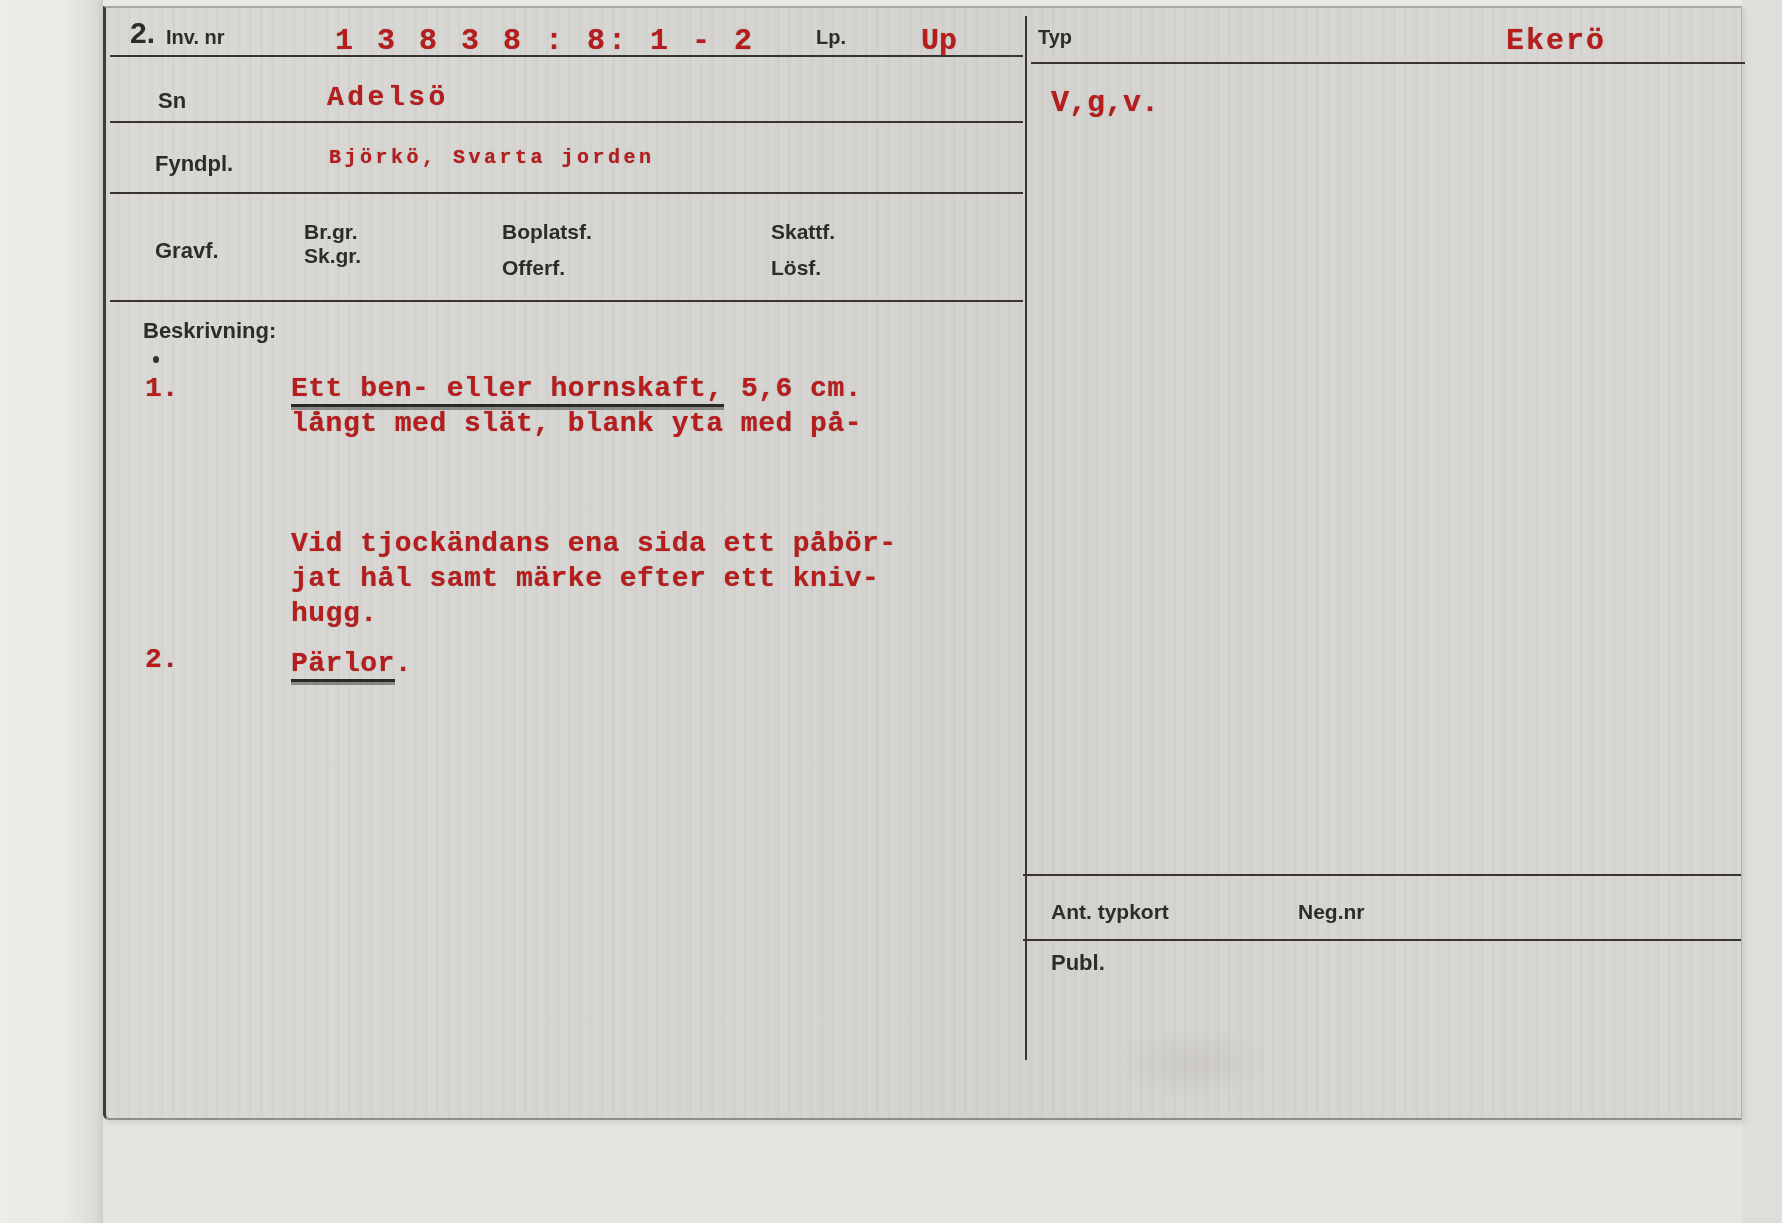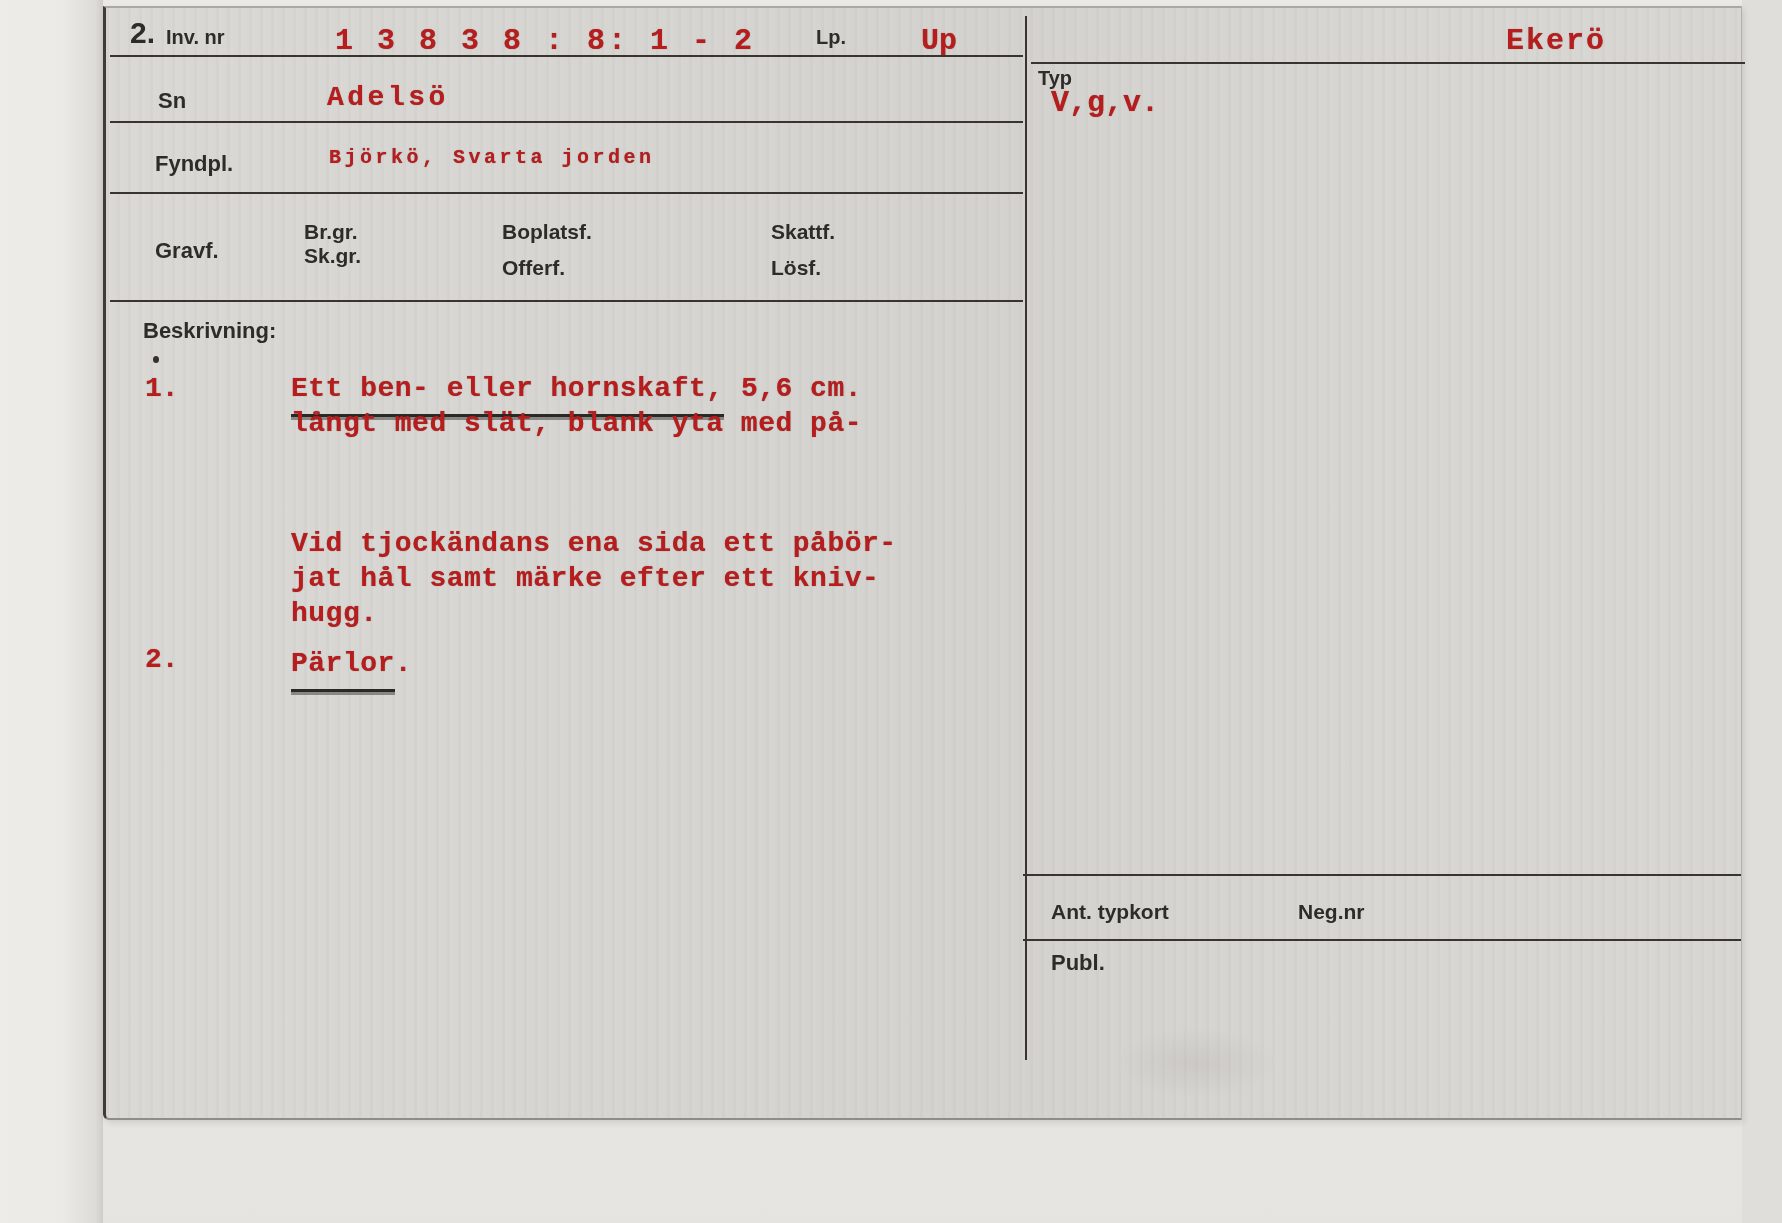--- a/index.html
+++ b/index.html
@@ -86,21 +86,21 @@
     position: absolute;
     color: #b91c1c;
     font-family: "Liberation Mono", monospace;
     font-weight: bold;
     white-space: nowrap;
     text-shadow: 0 0 1px rgba(38,36,33,0.55);
   }
   .tw-u {
     border-bottom: 3px solid #2b2925;
     box-shadow: 0 3px 0 rgba(43,41,37,0.45);
-    padding-bottom: 10px;
+    padding-bottom: 0;
   }
   .speck {
     position: absolute;
     width: 6px; height: 7px;
     border-radius: 50%;
     background: #35322e;
   }
 </style>
 </head>
 <body>
@@ -147,21 +147,21 @@
     <div class="tw" style="left:185px; top:555px; font-size:28px; letter-spacing:0.5px;">jat hål samt märke efter ett kniv-</div>
     <div class="tw" style="left:185px; top:590px; font-size:28px; letter-spacing:0.5px;">hugg.</div>
 
     <div class="tw" style="left:39px; top:636px; font-size:28px;">2.</div>
     <div class="tw" style="left:185px; top:640px; font-size:28px; letter-spacing:0.5px;">
       <span class="tw-u">Pärlor</span><span>.</span>
     </div>
 
     <div class="vrule" style="left:919px; top:8px; height:1044px;"></div>
 
-    <div class="lbl" style="left:932px; top:18px; font-size:20px;margin-top:41px;">Typ</div>
+    <div class="lbl" style="left:932px; top:18px; font-size:20px;">Typ</div>
     <div class="tw" style="left:1400px; top:16px; font-size:30px; letter-spacing:2px;">Ekerö</div>
     <div class="rule" style="left:925px; top:54px; width:714px;"></div>
     <div class="tw" style="left:945px; top:78px; font-size:30px;">V,g,v.</div>
 
     <div class="rule" style="left:917px; top:866px; width:718px;"></div>
     <div class="lbl" style="left:945px; top:892px; font-size:21px;">Ant. typkort</div>
     <div class="lbl" style="left:1192px; top:892px; font-size:21px;">Neg.nr</div>
     <div class="rule" style="left:917px; top:931px; width:718px;"></div>
     <div class="lbl" style="left:945px; top:942px; font-size:22px;">Publ.</div>
 

